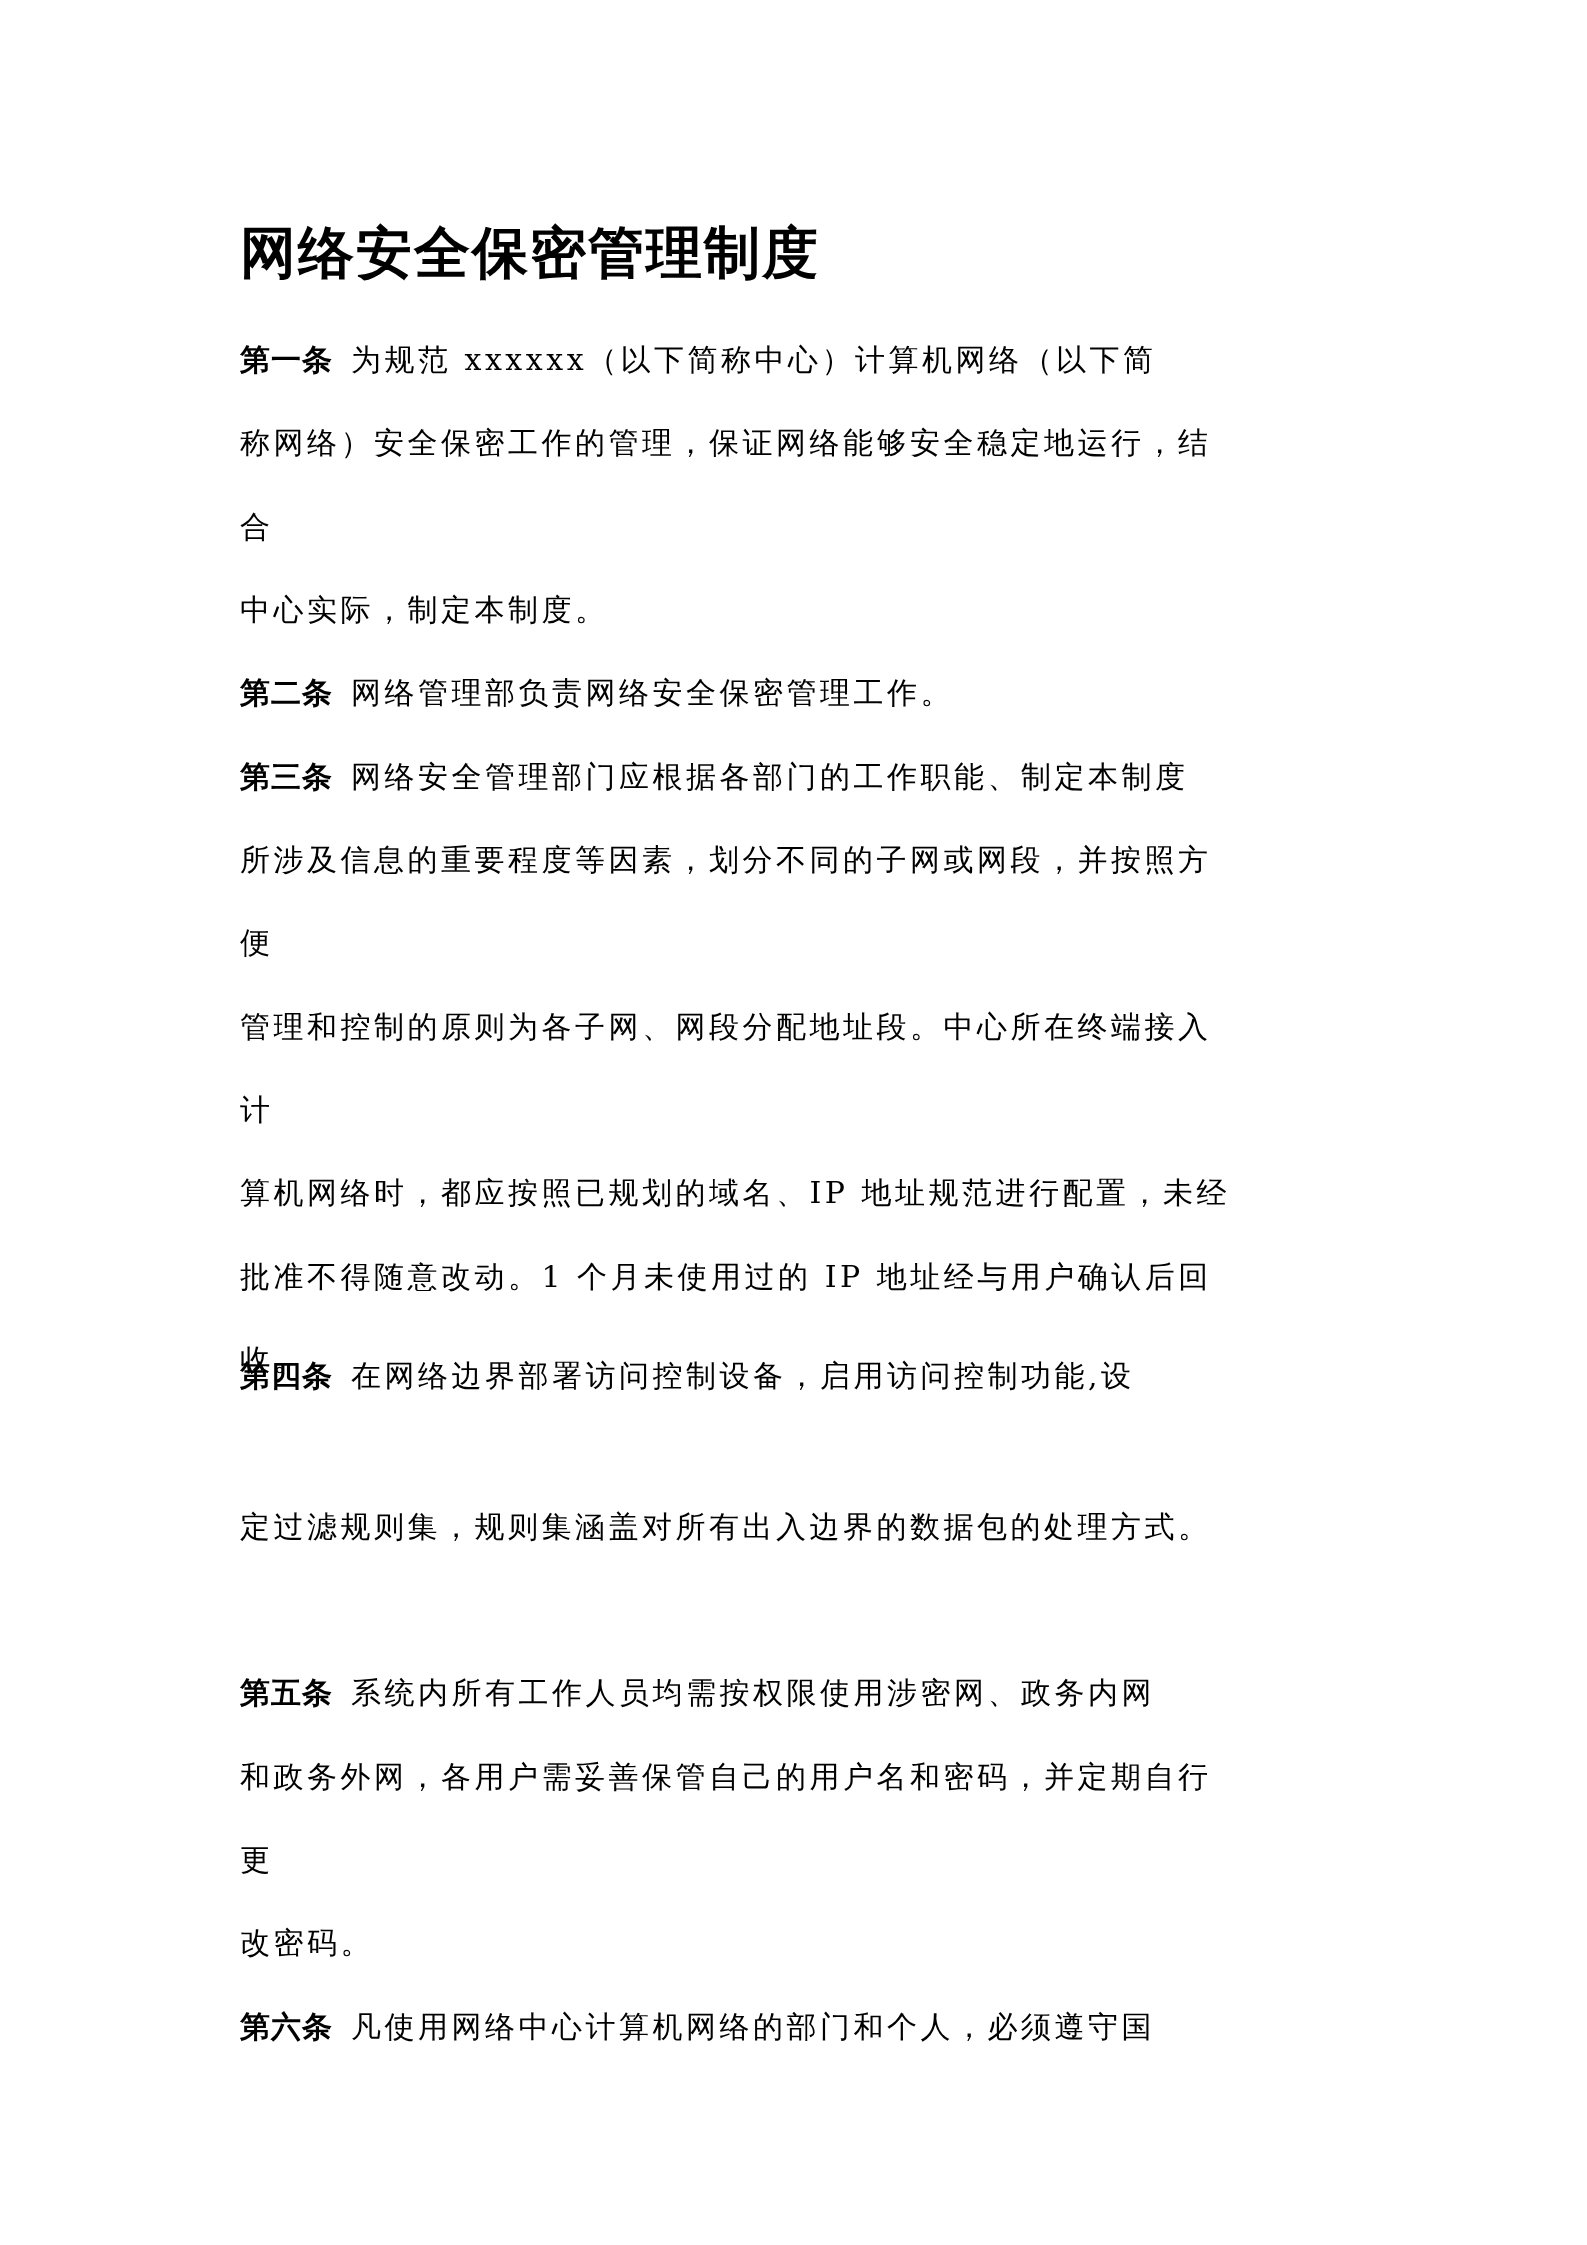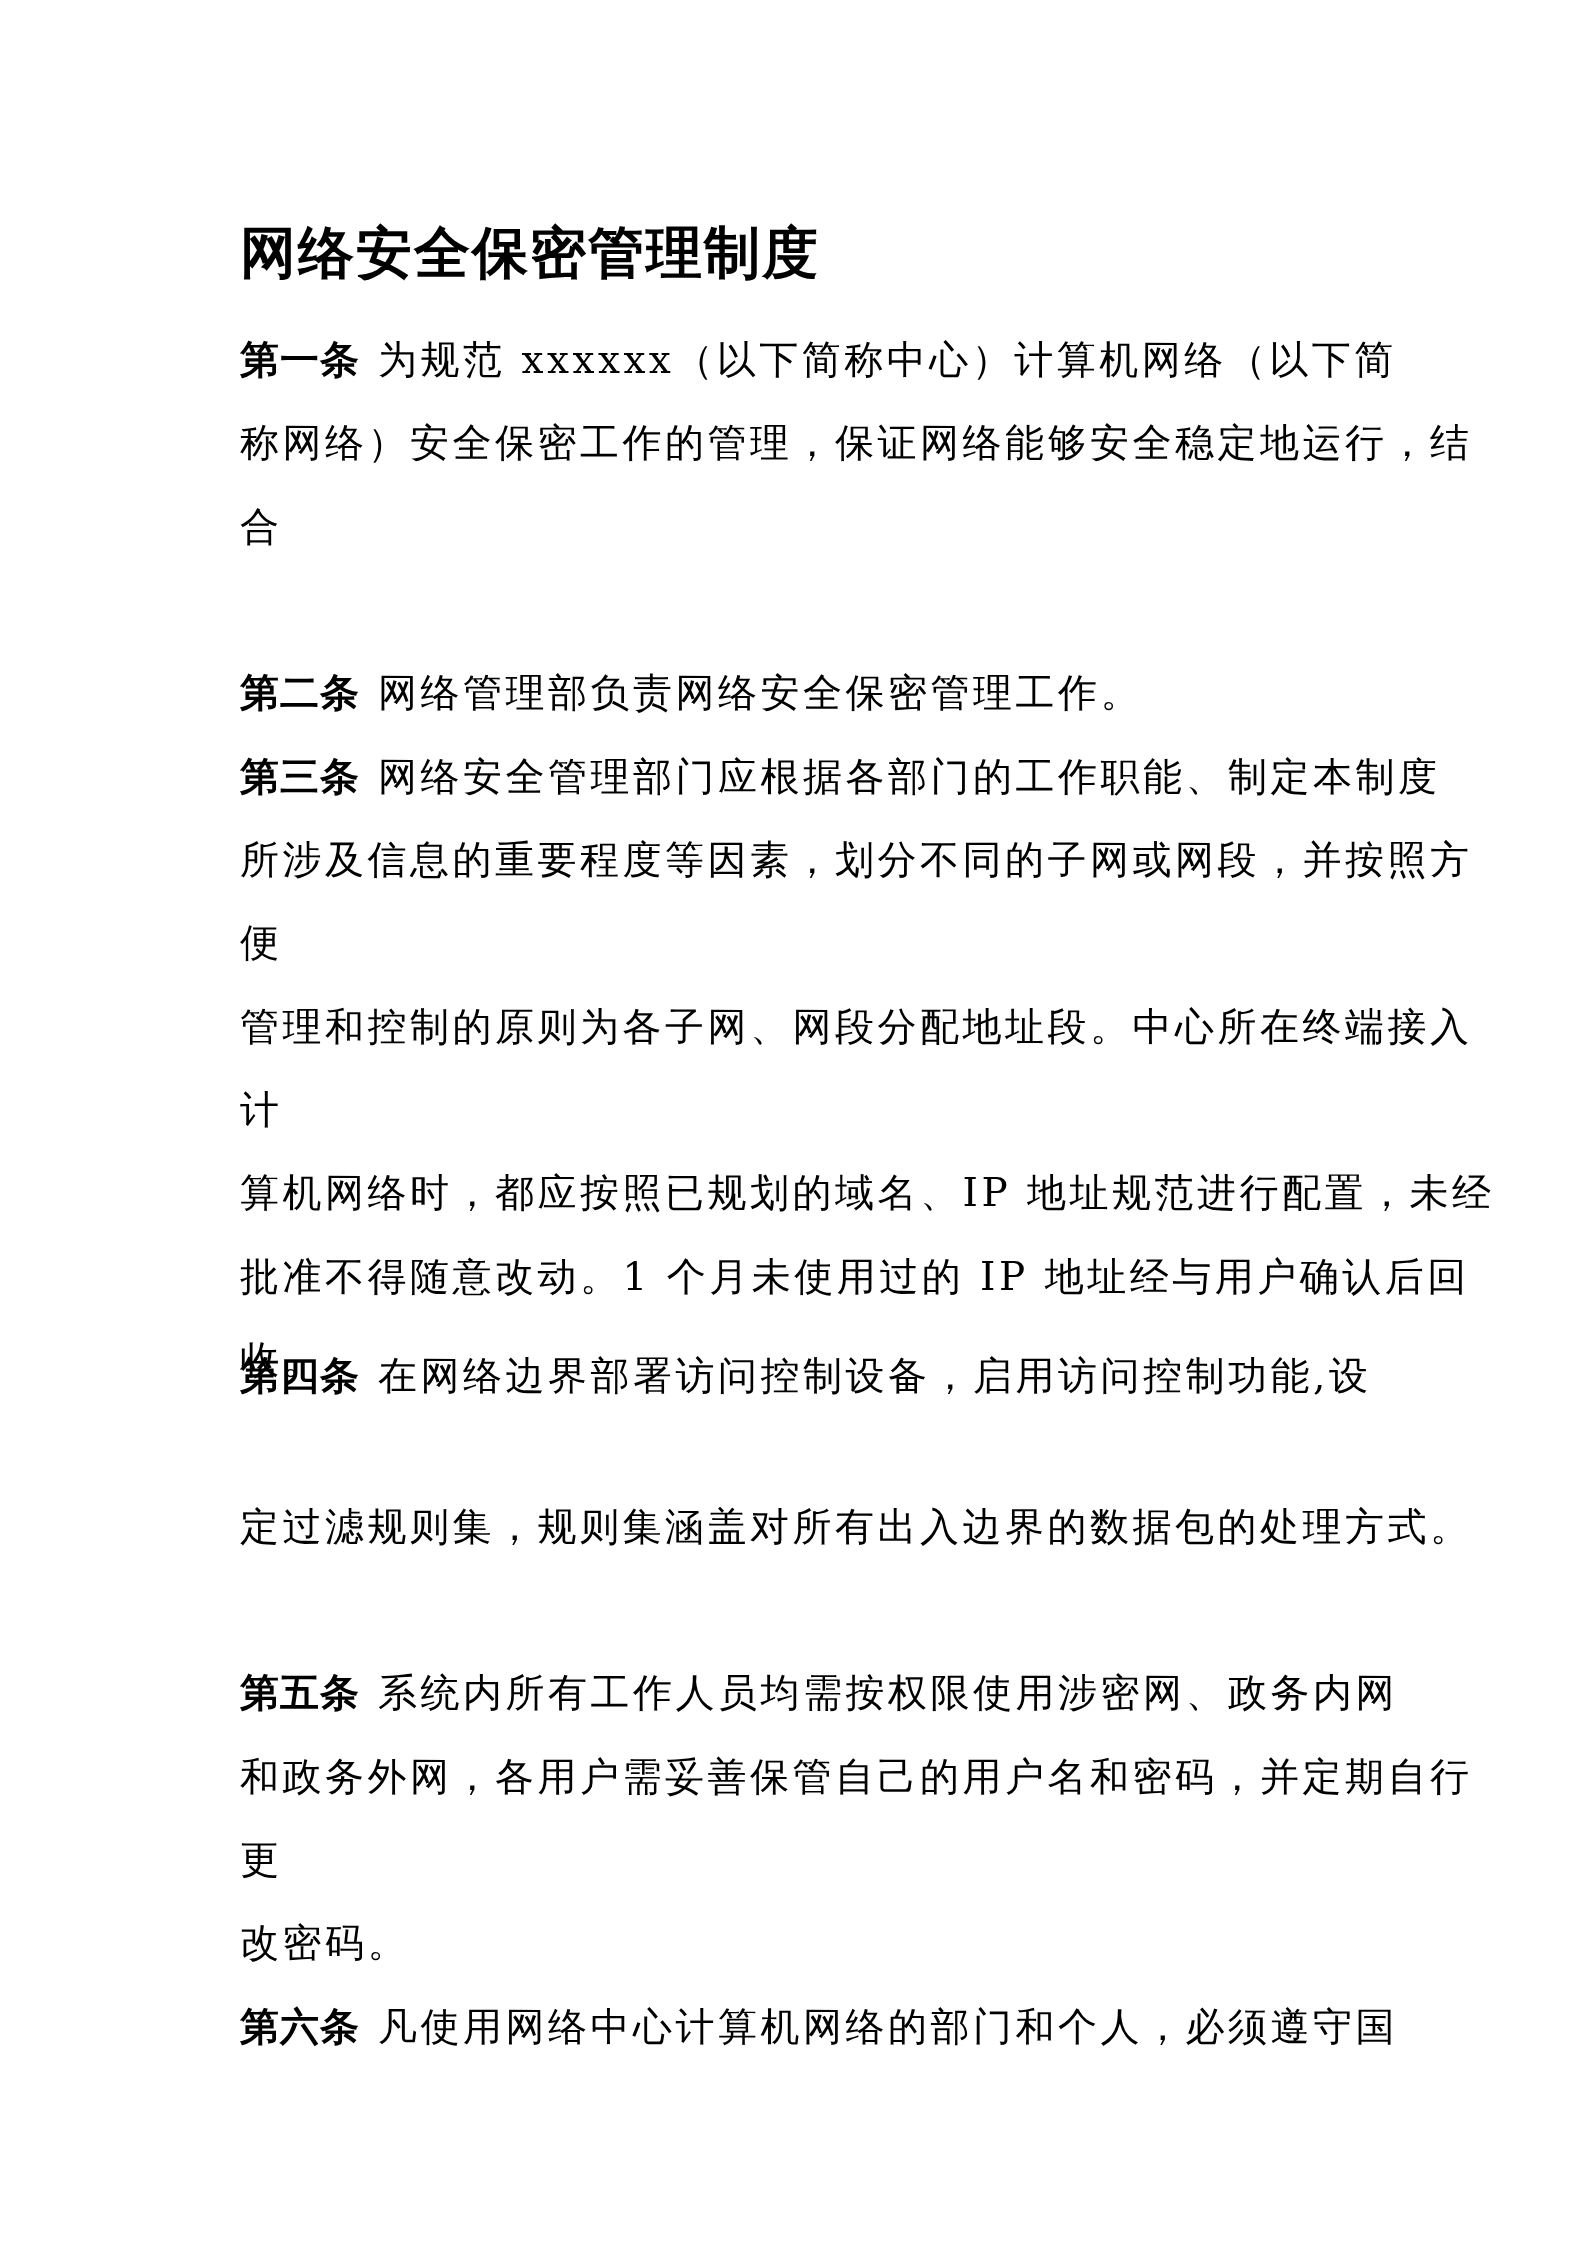--- a/index.html
+++ b/index.html
@@ -30,21 +30,21 @@
       font-family: "DejaVu Sans", "Liberation Sans", sans-serif;
       font-weight: bold;
       font-size: 56px;
       line-height: 70px;
       letter-spacing: 2px;
       white-space: nowrap;
     }
     .line {
       position: absolute;
       left: 240px;
-      font-size: 39px;
+      font-size: 30px;
       line-height: 46px;
       letter-spacing: 3.5px;
       white-space: nowrap;
       transform: translateY(-23px);
     }
     .art-label {
       font-family: "DejaVu Sans", "Liberation Sans", sans-serif;
       font-weight: bold;
       letter-spacing: 1px;
       margin-right: 18px;
@@ -55,20 +55,21 @@
 
 <div class="page">
 
   <div class="title">网络安全保密管理制度</div>
 
   <div class="line" style="top:360px;">
     <span class="art-label">第一条</span><span>为规范 xxxxxx（以下简称中心）计算机网络（以下简</span>
   </div>
   <div class="line" style="top:443px;">称网络）安全保密工作的管理，保证网络能够安全稳定地运行，结</div>
   <div class="line" style="top:527px;">合</div>
+  <div class="line" style="top:610px;">中心实际，制定本制度。</div>
 
   <div class="line" style="top:693px;">
     <span class="art-label">第二条</span><span>网络管理部负责网络安全保密管理工作。</span>
   </div>
 
   <div class="line" style="top:777px;">
     <span class="art-label">第三条</span><span>网络安全管理部门应根据各部门的工作职能、制定本制度</span>
   </div>
   <div class="line" style="top:860px;">所涉及信息的重要程度等因素，划分不同的子网或网段，并按照方</div>
   <div class="line" style="top:943px;">便</div>

